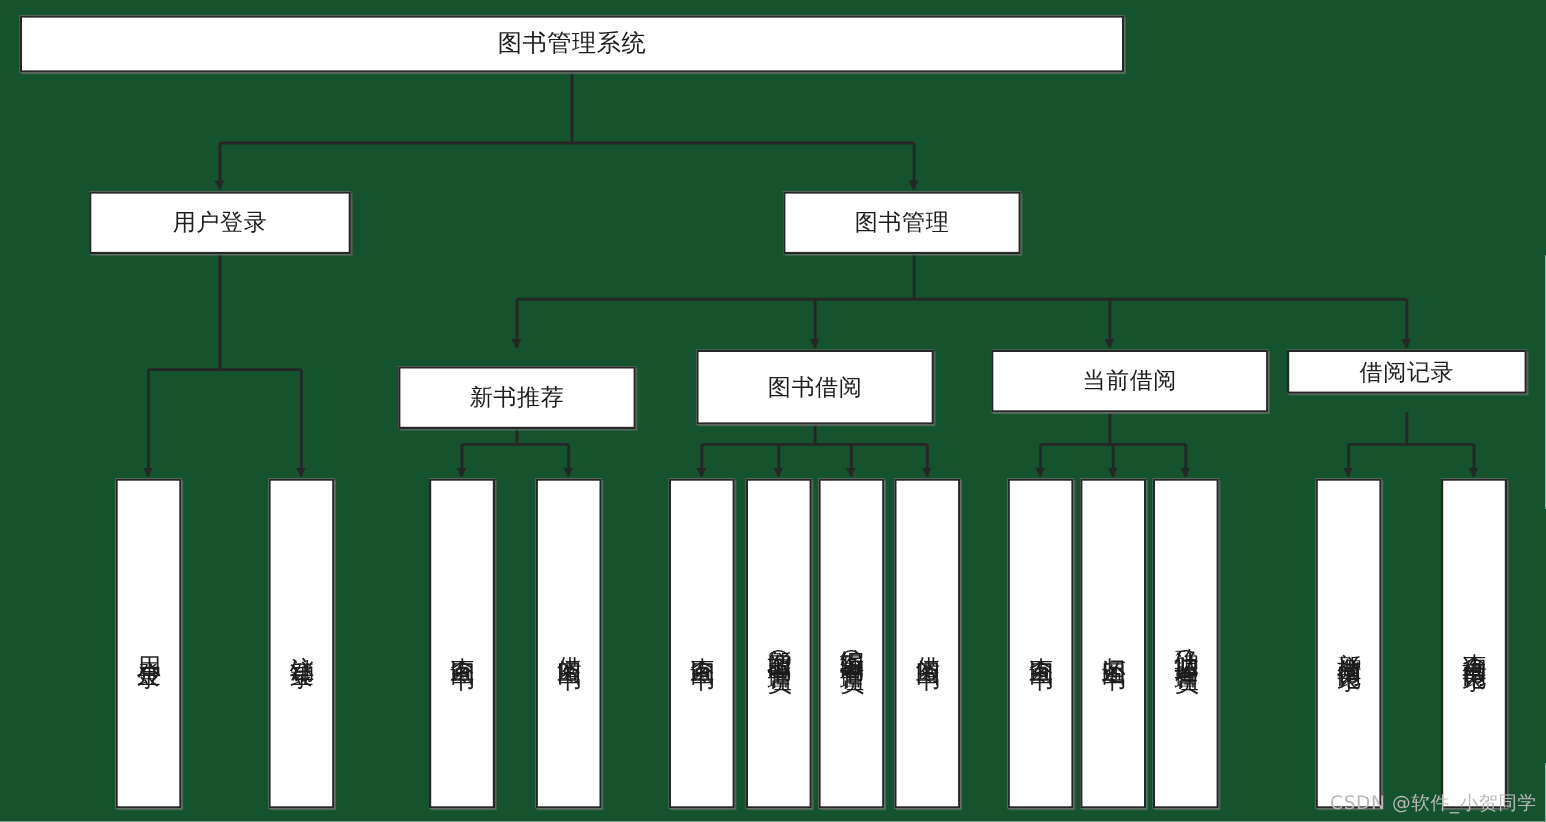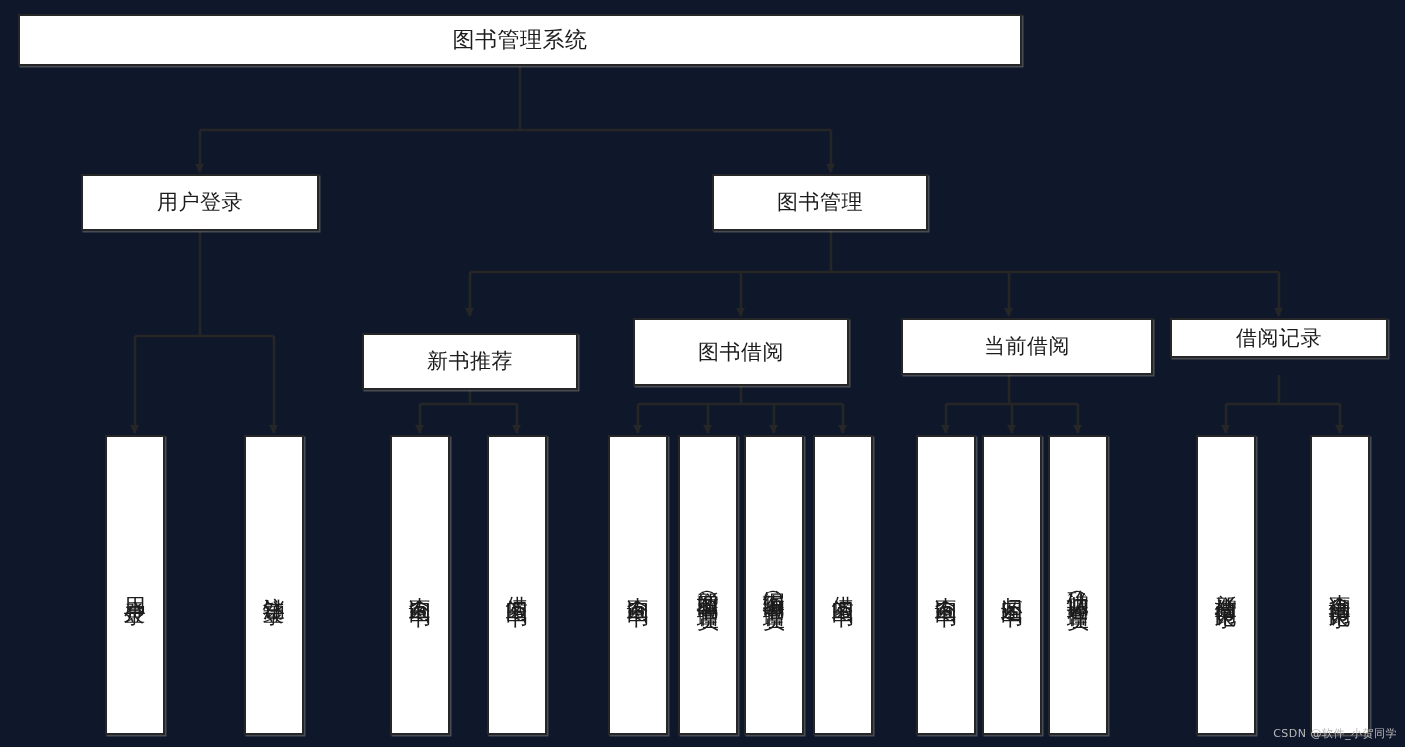--- a/index.html
+++ b/index.html
@@ -7,21 +7,21 @@
     padding: 0;
     background: #ffffff;
   }
   body {
     font-family: "DejaVu Sans", "Liberation Sans", sans-serif;
   }
   #canvas {
     position: relative;
     width: 1405px;
     height: 747px;
-    background: #0f172a;
+    background: #14532d;
     overflow: hidden;
   }
   #edges {
     position: absolute;
     left: 0;
     top: 0;
     width: 1405px;
     height: 747px;
   }
   .node {
@@ -46,21 +46,21 @@
     text-orientation: upright;
     letter-spacing: 3px;
     font-size: 22px;
   }
   .node.root .node-label { font-size: 22px; }
   .watermark {
     position: absolute;
     right: 8px;
     bottom: 6px;
     color: #b9b9b9;
-    font-size: 11px;
+    font-size: 17px;
     letter-spacing: 0.5px;
     white-space: nowrap;
     user-select: none;
   }
 </style>
 </head>
 <body>
 
 <div id="canvas">
   <svg id="edges" viewBox="0 0 1405 747" xmlns="http://www.w3.org/2000/svg">

